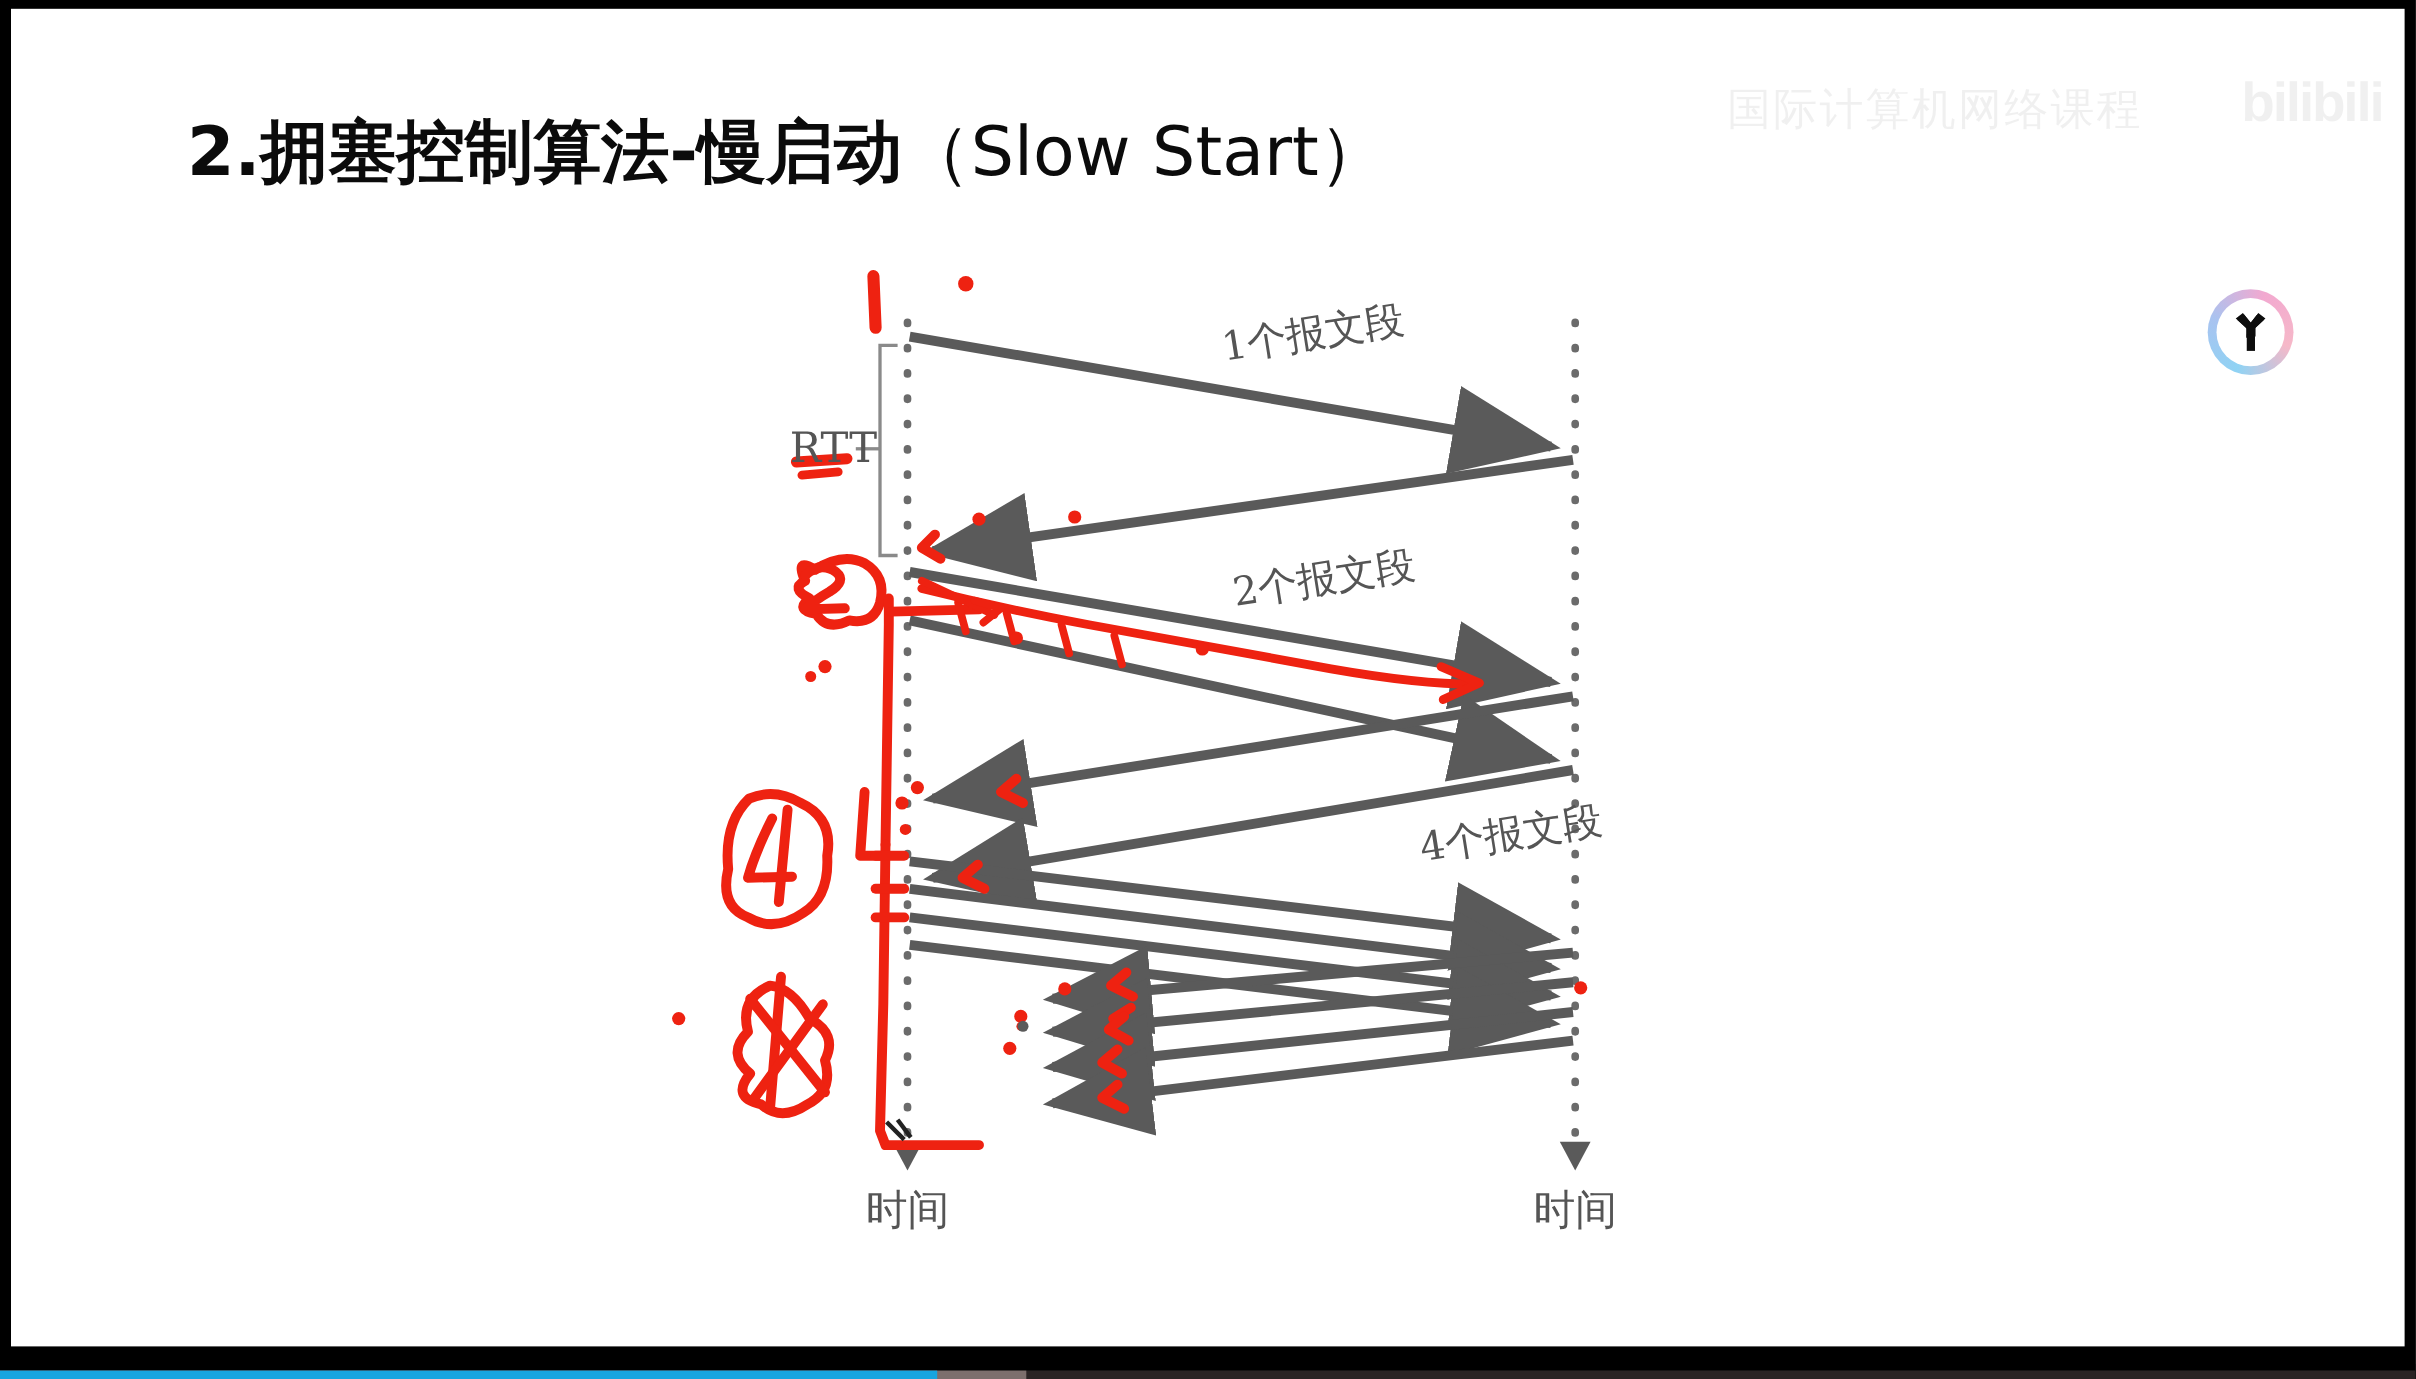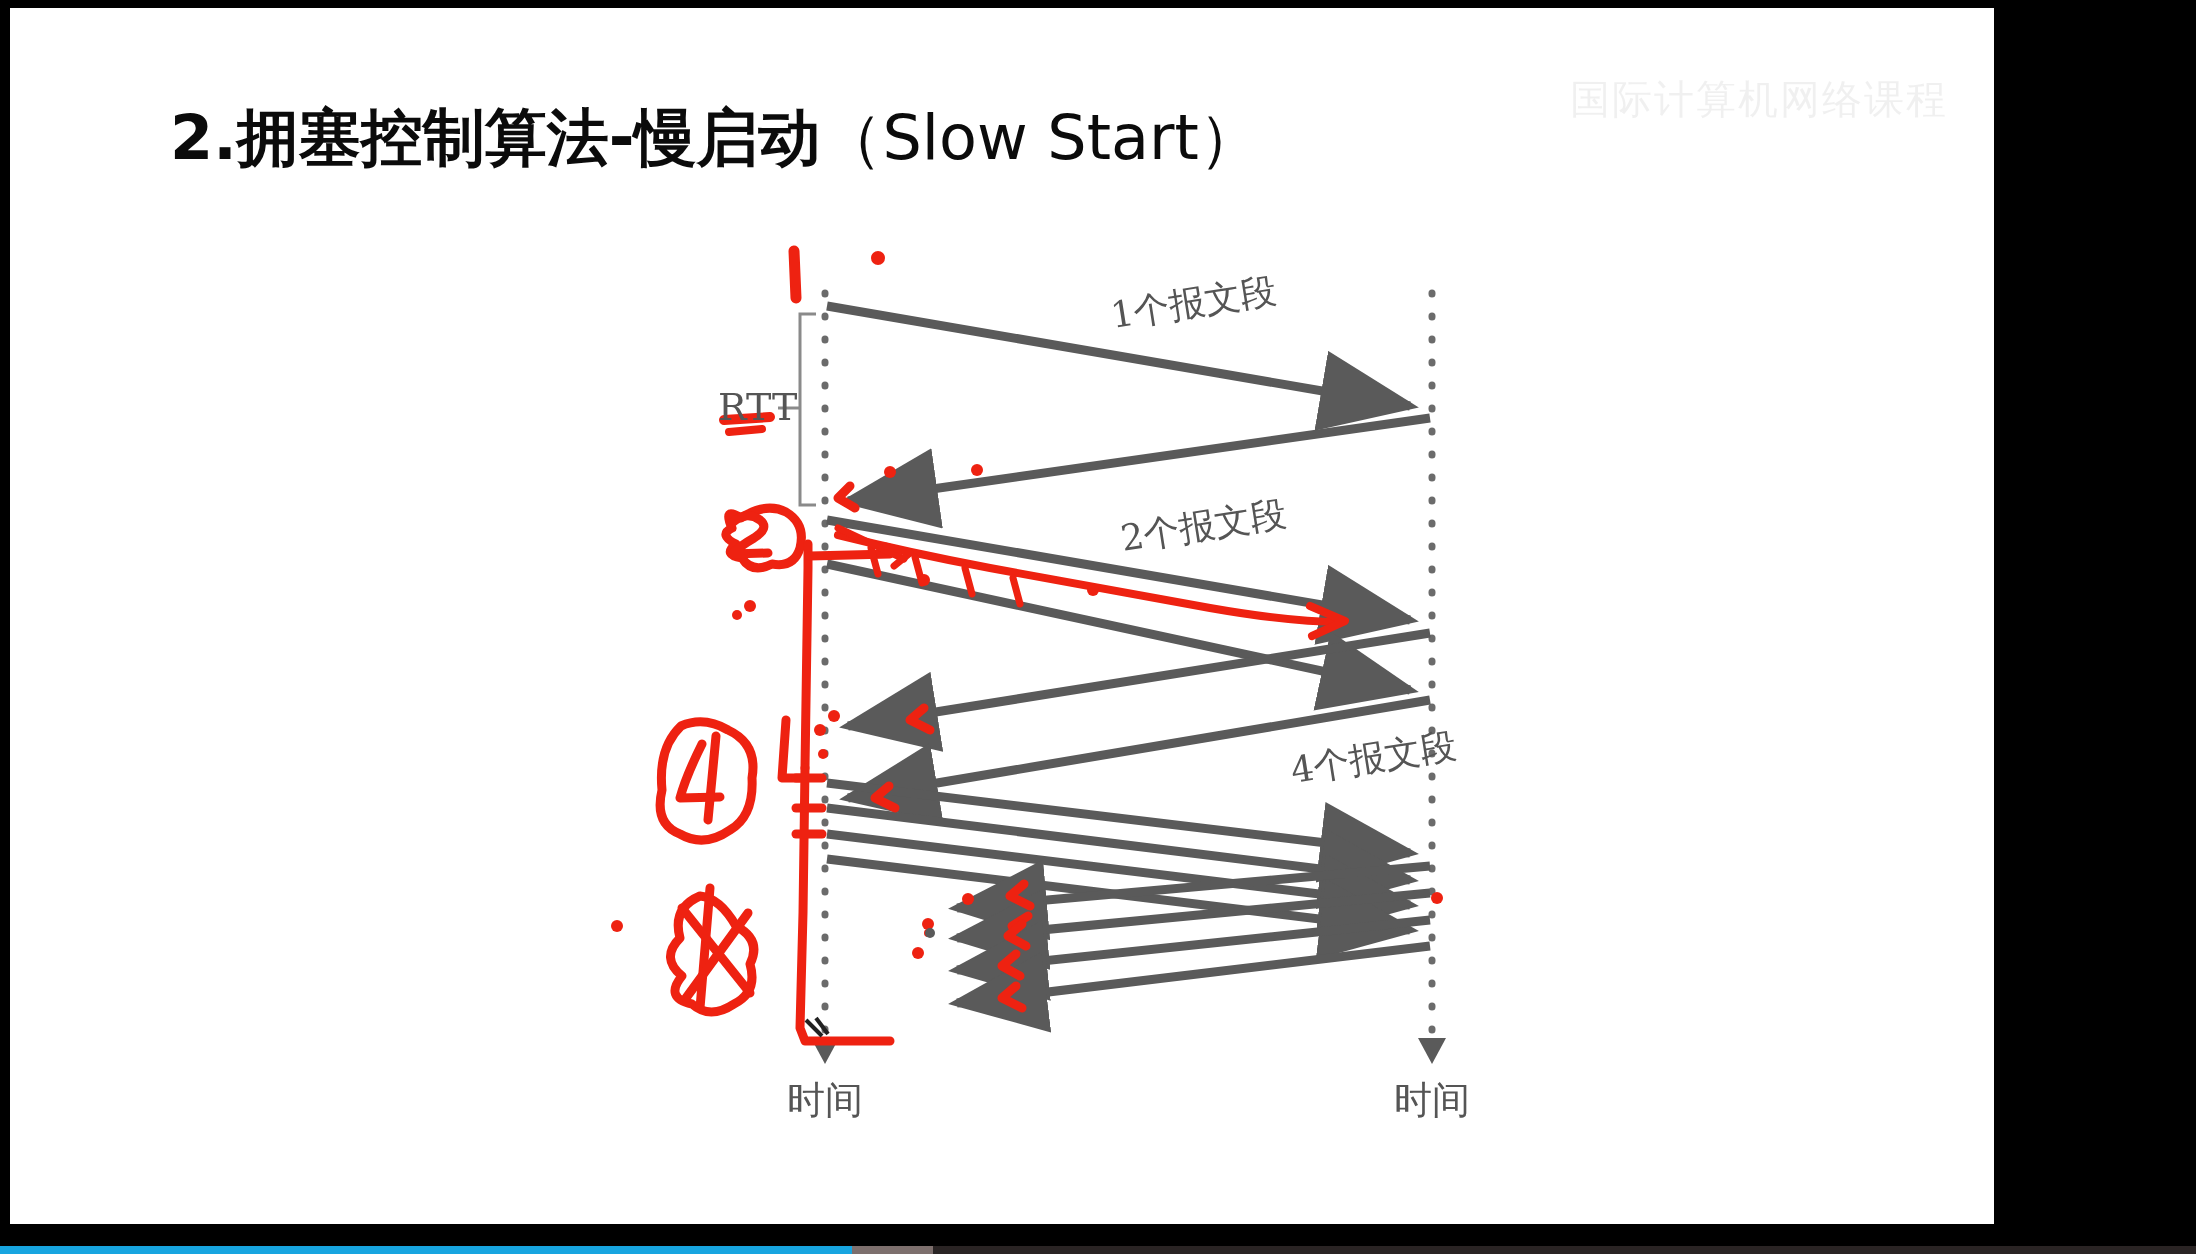--- a/index.html
+++ b/index.html
@@ -2,21 +2,21 @@
 <html><head>
 <meta charset="utf-8">
 <style>
   html,body{margin:0;padding:0;background:#000;}
   body{width:2196px;height:1254px;overflow:hidden;font-family:"Liberation Sans",sans-serif;}
 
   #screen{position:relative;width:2196px;height:1254px;background:#000;overflow:hidden;}
 
   
   #slide{
-    position:absolute;left:10px;top:8px;width:1984px;height:1216px;
+    position:absolute;left:10px;top:8px;width:2176px;height:1216px;
     background:#ffffff;overflow:hidden;
   }
 
   
   #title{
     position:absolute;left:160px;top:88px;
     font-size:62px;font-weight:bold;color:#0b0b0b;
     font-family:"DejaVu Sans","Liberation Sans",sans-serif;
     letter-spacing:0px;white-space:nowrap;
   }

